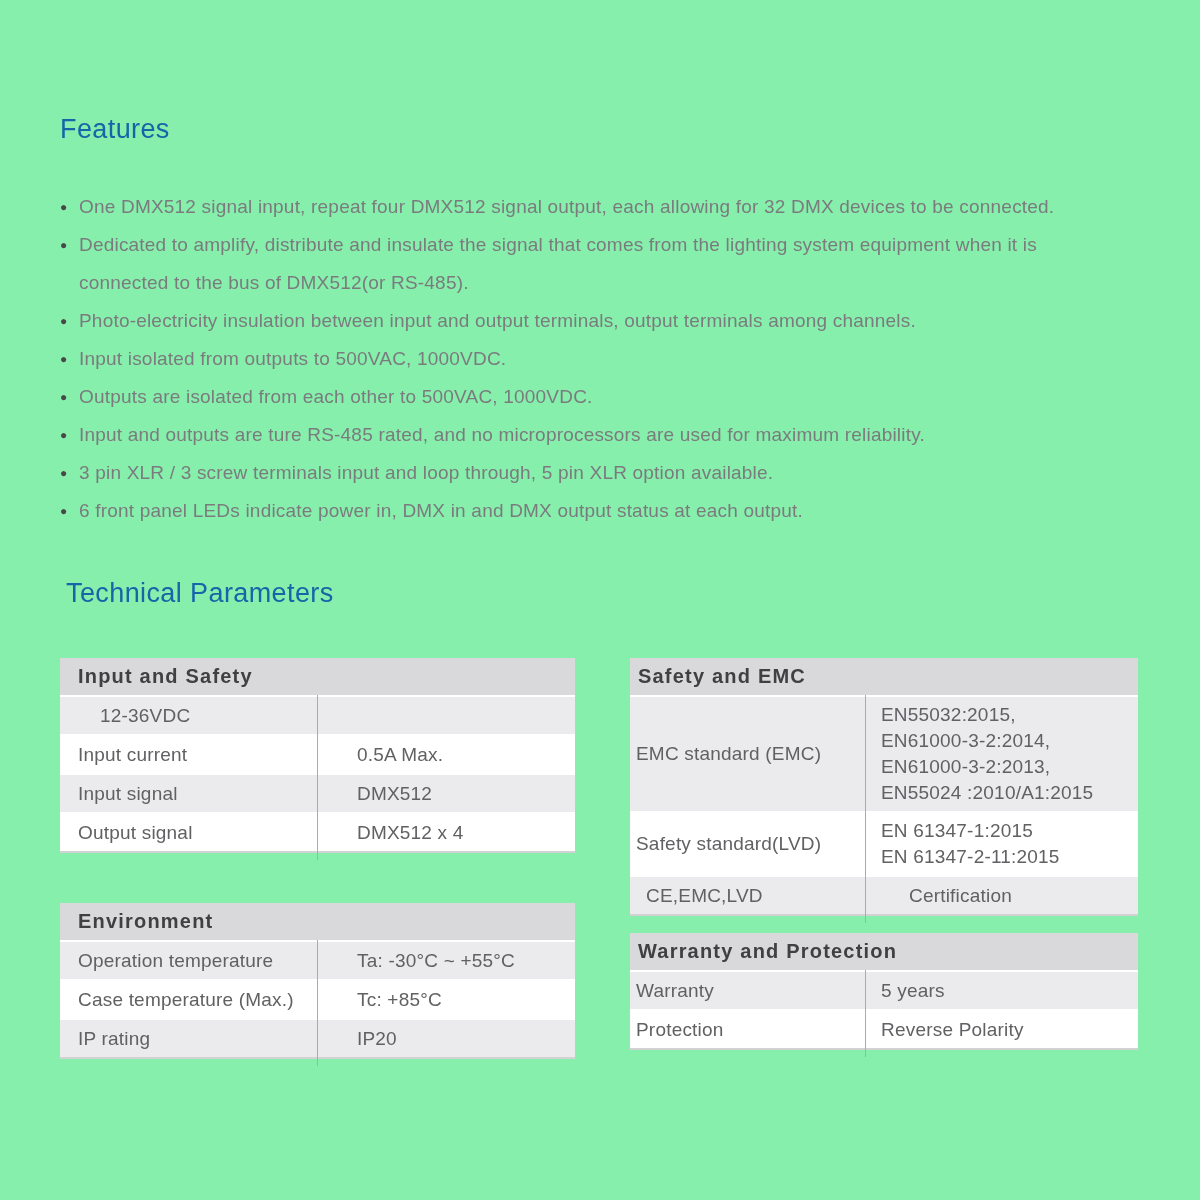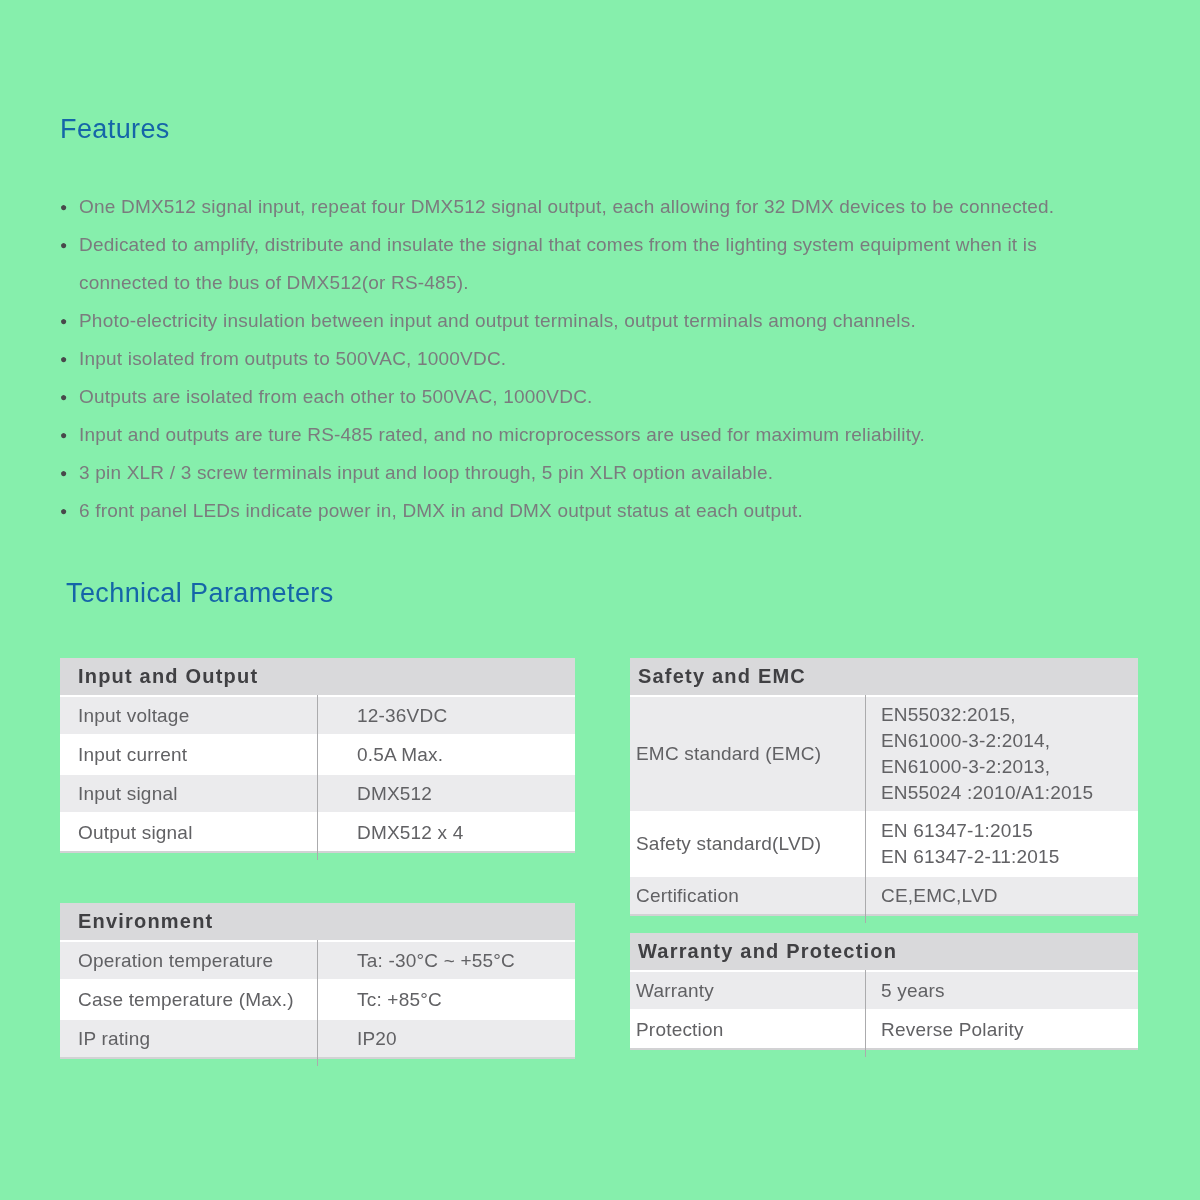--- a/index.html
+++ b/index.html
@@ -138,24 +138,23 @@
     </li>
     <li class="feature-item">
       <span class="dot">●</span>
       <span>6 front panel LEDs indicate power in, DMX in and DMX output status at each output.</span>
     </li>
   </ul>
 
   <h1 class="section-title" style="left:66px; top:578px;">Technical Parameters</h1>
 
   <section class="tbl left-col" style="left:60px; top:658px;">
-    <div class="tbl-head">Input and Output</div>
-    <div class="tbl-body">
-      <div class="row">
-        <div class="cell label">Input voltage</div>
+    <div class="tbl-head">Input and Safety</div>
+    <div class="tbl-body">
+      <div class="row">
         <div class="cell value">12-36VDC</div>
       </div>
       <div class="row">
         <div class="cell label">Input current</div>
         <div class="cell value">0.5A Max.</div>
       </div>
       <div class="row">
         <div class="cell label">Input signal</div>
         <div class="cell value">DMX512</div>
       </div>
@@ -195,22 +194,22 @@
 EN61000-3-2:2014,
 EN61000-3-2:2013,
 EN55024 :2010/A1:2015</div>
       </div>
       <div class="row">
         <div class="cell label">Safety standard(LVD)</div>
         <div class="cell value">EN 61347-1:2015
 EN 61347-2-11:2015</div>
       </div>
       <div class="row">
+        <div class="cell value">CE,EMC,LVD</div>
         <div class="cell label">Certification</div>
-        <div class="cell value">CE,EMC,LVD</div>
       </div>
     </div>
     <span class="vline"></span>
   </section>
 
   <section class="tbl right-col" style="left:630px; top:933px;">
     <div class="tbl-head">Warranty and Protection</div>
     <div class="tbl-body">
       <div class="row">
         <div class="cell label">Warranty</div>

